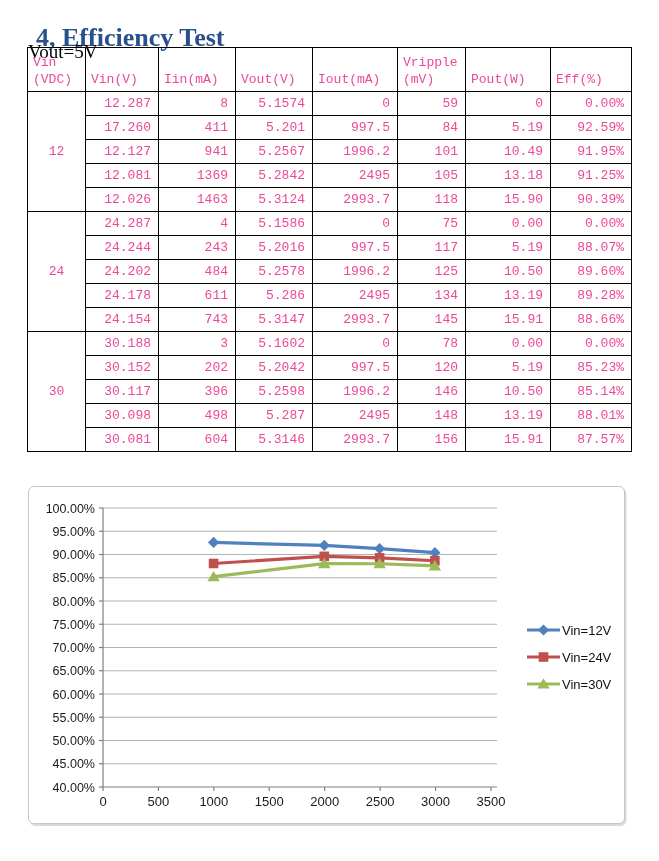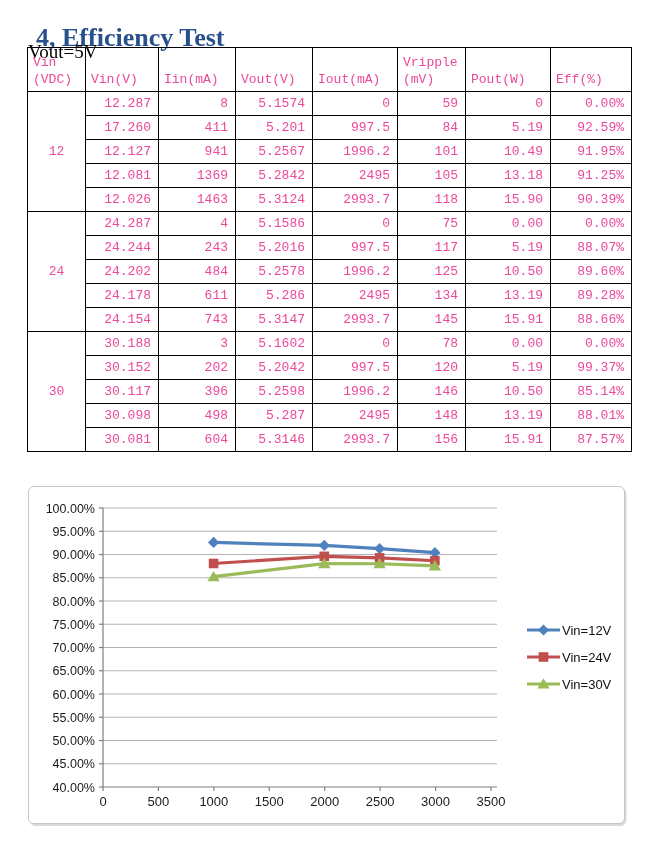--- a/index.html
+++ b/index.html
@@ -182,21 +182,21 @@
           <td class="num">0.00</td>
           <td class="num">0.00%</td>
         </tr>
         <tr>
           <td class="num">30.152</td>
           <td class="num">202</td>
           <td class="num">5.2042</td>
           <td class="num">997.5</td>
           <td class="num">120</td>
           <td class="num">5.19</td>
-          <td class="num">99.37%</td>
+          <td class="num">85.23%</td>
         </tr>
         <tr>
           <td class="num">30.117</td>
           <td class="num">396</td>
           <td class="num">5.2598</td>
           <td class="num">1996.2</td>
           <td class="num">146</td>
           <td class="num">10.50</td>
           <td class="num">85.14%</td>
         </tr>

